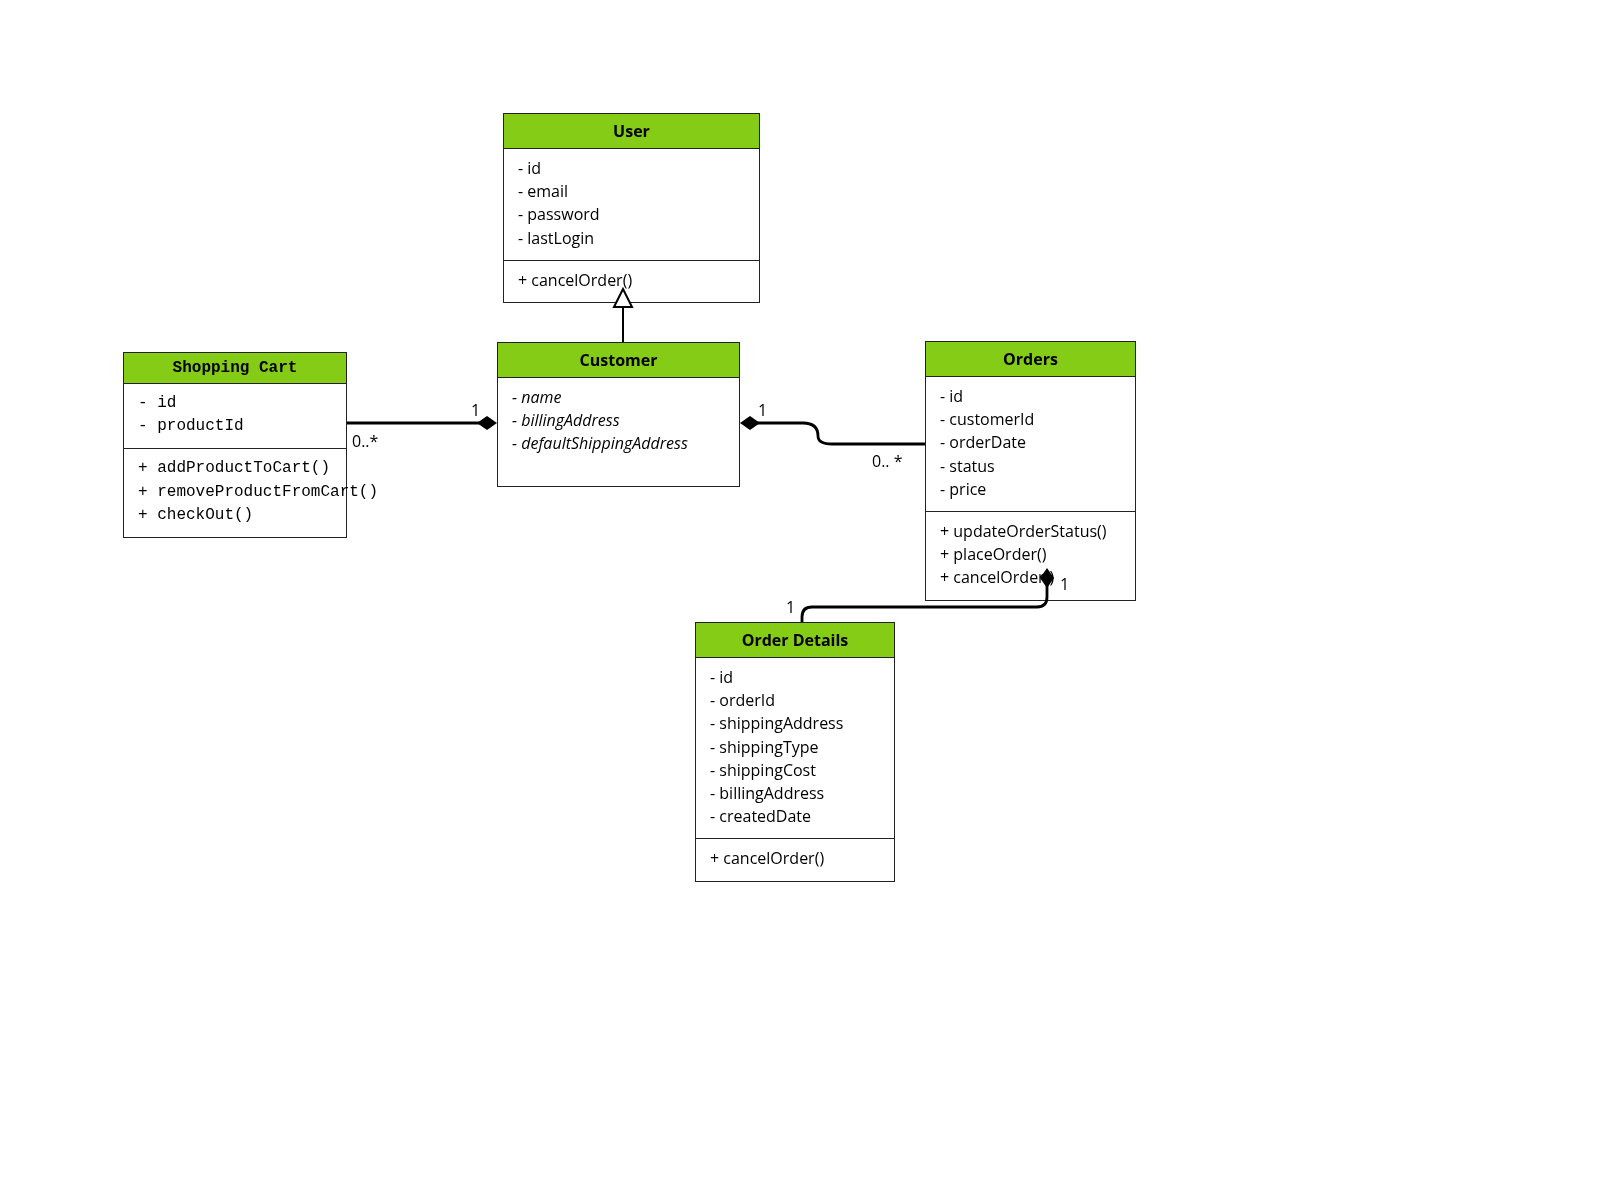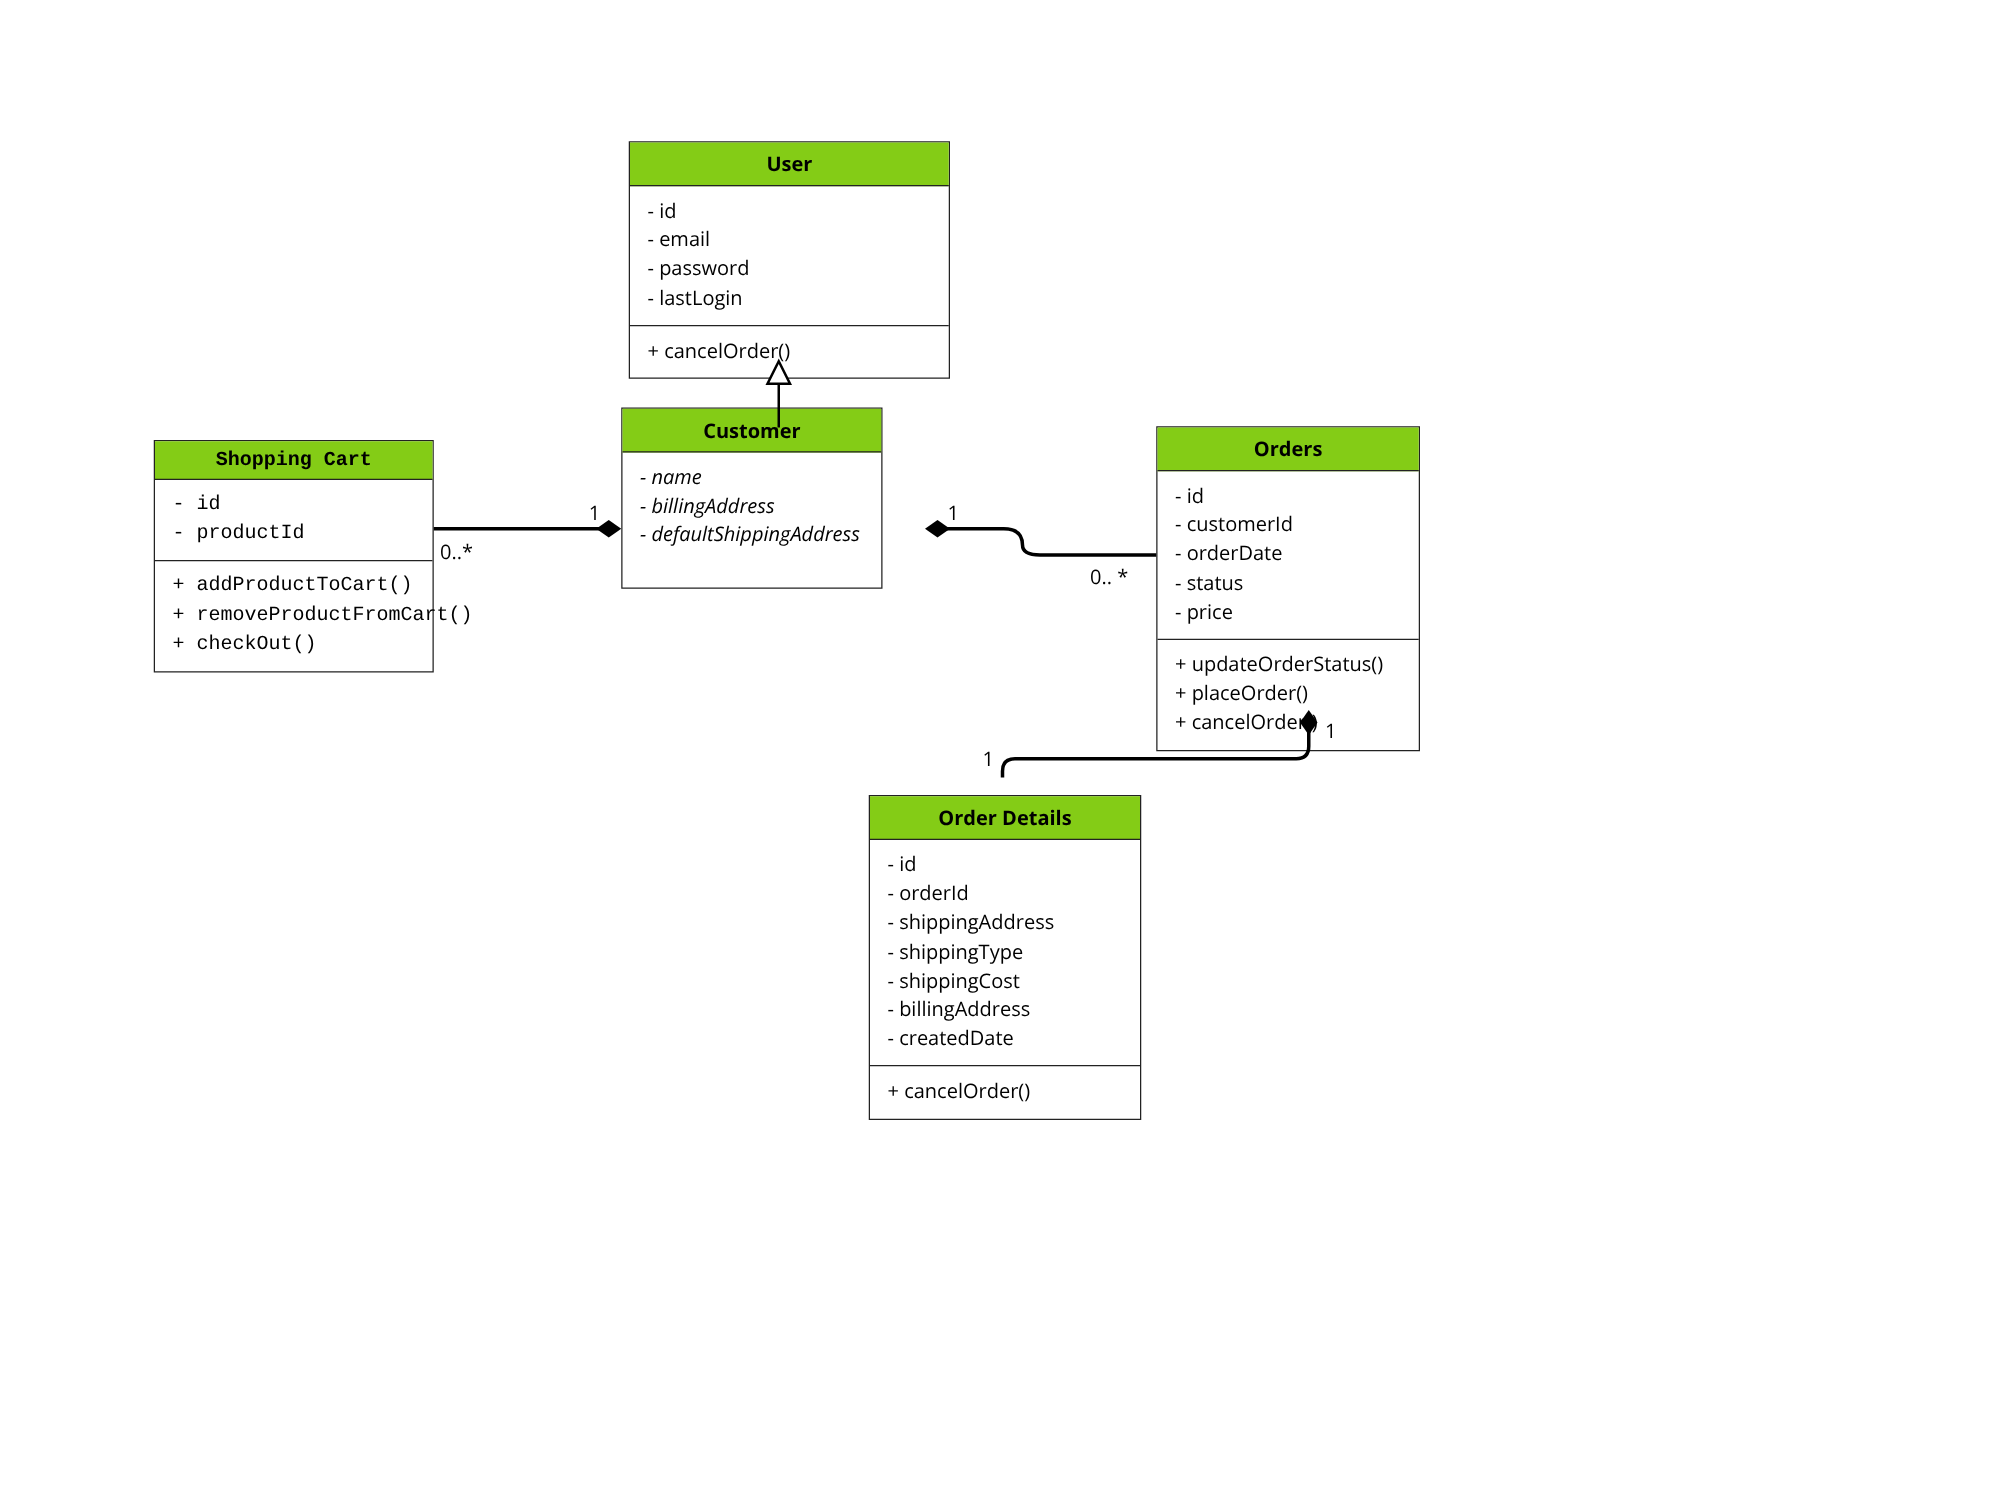--- a/index.html
+++ b/index.html
@@ -66,21 +66,21 @@
       <div>- id</div>
       <div>- email</div>
       <div>- password</div>
       <div>- lastLogin</div>
     </div>
     <div class="class-section">
       <div>+ cancelOrder()</div>
     </div>
   </div>
 
-  <div class="class-box" style="left:497px; top:326px; width:209px;">
+  <div class="class-box" style="left:497px; top:342px; width:243px;">
     <div class="class-title">Customer</div>
     <div class="class-section" style="min-height:108px;font-style:italic;">
       <div>- name</div>
       <div>- billingAddress</div>
       <div>- defaultShippingAddress</div>
     </div>
   </div>
 
   <div class="class-box" style="left:123px; top:352px; width:224px;font-family:Liberation Mono, monospace;">
     <div class="class-title">Shopping Cart</div>
@@ -104,21 +104,21 @@
       <div>- status</div>
       <div>- price</div>
     </div>
     <div class="class-section">
       <div>+ updateOrderStatus()</div>
       <div>+ placeOrder()</div>
       <div>+ cancelOrder()</div>
     </div>
   </div>
 
-  <div class="class-box" style="left:695px; top:636px; width:218px;">
+  <div class="class-box" style="left:695px; top:622px; width:200px;">
     <div class="class-title">Order Details</div>
     <div class="class-section">
       <div>- id</div>
       <div>- orderId</div>
       <div>- shippingAddress</div>
       <div>- shippingType</div>
       <div>- shippingCost</div>
       <div>- billingAddress</div>
       <div>- createdDate</div>
     </div>

